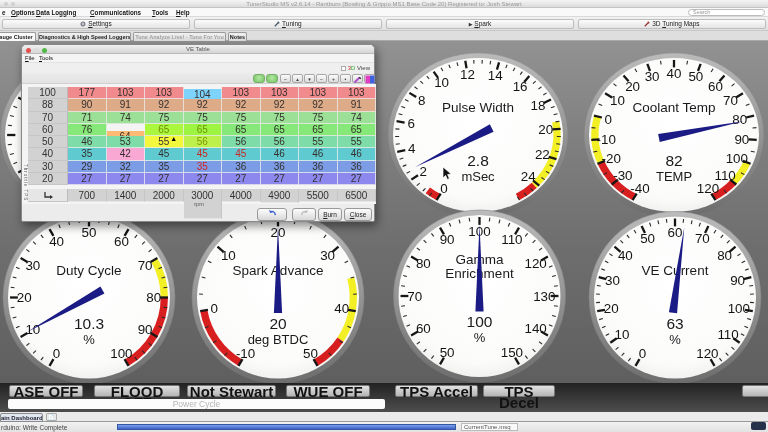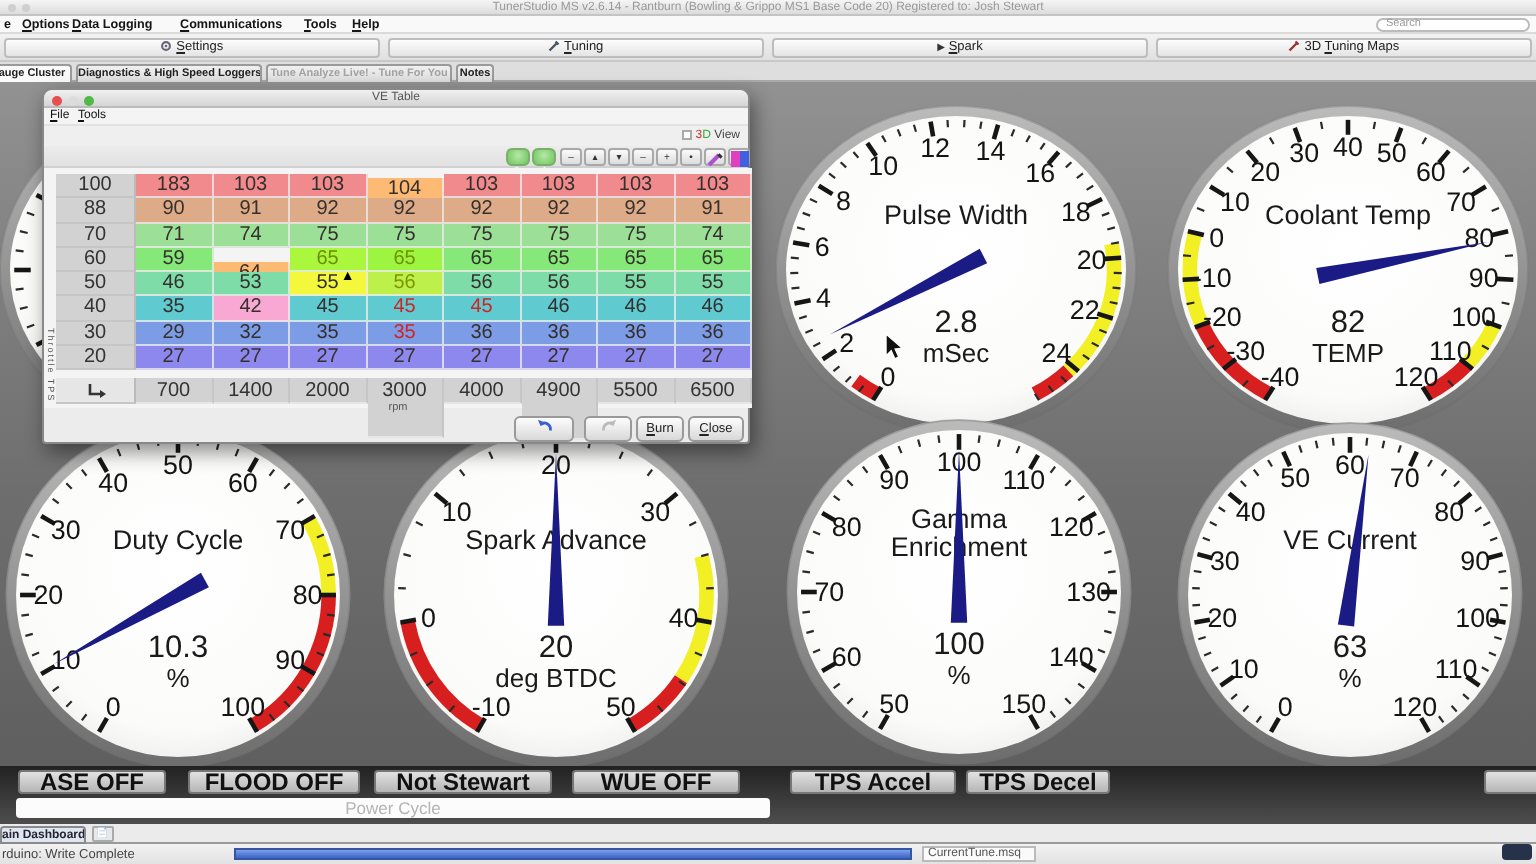--- a/index.html
+++ b/index.html
@@ -46,21 +46,21 @@
 #vetable { left:0; top:39px; width:354px; height:120px; background:#f4f4f4; }
 .cell,.ycell,.xcell { position:absolute; font-size:10px; font-weight:500; text-align:center; border-right:1px solid rgba(235,235,235,0.8); border-bottom:1px solid rgba(235,235,235,0.8); line-height:12px; }
 .ycell { background:#d2d2d2; color:#333; border-right:1px solid #bbb; border-bottom:1px solid #c6c6c6; }
 .xcell { background:#d2d2d2; color:#333; border-right:1px solid #c6c6c6; line-height:13px; }
 #axisv { left:0; top:39px; width:6px; height:120px; font-size:4.5px; color:#555; writing-mode:vertical-rl; text-align:center; letter-spacing:1px; }
 #rpm { left:0; top:156px; width:354px; text-align:center; font-size:5.5px; color:#555; }
 .vbtn { position:absolute; top:163px; height:13px; background:linear-gradient(#fdfdfd,#d8d8d8); border:1px solid #999; border-radius:3px; font-size:6.5px; color:#222; text-align:center; line-height:11px; }
 
 
 #indstrip { left:0; top:383px; width:768px; height:29px; background:linear-gradient(#222,#4e4e4e); }
-.ind { position:absolute; top:1.5px; height:12px; background:linear-gradient(#e2e2e2,#b5b5b5); border:1px solid #777; border-radius:2px; font-size:12px; font-weight:600; color:#111; text-align:center; line-height:11px; }
+.ind { position:absolute; top:1.5px; height:12px; background:linear-gradient(#e2e2e2,#b5b5b5); border:1px solid #777; border-radius:2px; font-size:15px; font-weight:600; color:#111; text-align:center; line-height:11px; }
 #pcycle { position:absolute; left:8px; top:16px; width:377px; height:10px; background:#fcfcfc; border-radius:2px; font-size:8.5px; color:#b4b4b4; text-align:center; line-height:10px; }
 #tabbar { left:0; top:412px; width:768px; height:10px; background:#ebebeb; border-bottom:1px solid #9a9a9a; }
 #statusbar { left:0; top:422px; width:768px; height:10px; background:linear-gradient(#f2f2f2,#e2e2e2); }
 </style></head>
 <body>
 <div id="root">
 
 <div id="titlebar" class="abs">
       <div id="titletext">TunerStudio MS v2.6.14 - Rantburn (Bowling &amp; Grippo MS1 Base Code 20) Registered to: Josh Stewart</div>
 <div style="position:absolute;left:4px;top:2px;width:4px;height:4px;border-radius:50%;background:#cfcfcf"></div>
@@ -554,24 +554,24 @@
             <path d="M6.2 2.2 l1.6 1.6" stroke="#333" stroke-width="1.5"></path>
           </svg></div>
 <div class="sb" style="left:342px"><svg width="10" height="9" viewBox="0 0 10 9">
             <rect x="0.5" y="0.5" width="4.5" height="8" fill="#e040c0"></rect>
             <rect x="5" y="0.5" width="4.5" height="8" fill="#4060e0"></rect>
           </svg></div>
       </div>
   <div id="vetable" class="abs">
     <div id="axisv" class="abs">Throttle TPS</div>
     <div class="ycell" style="left:6px;top:3.0px;width:40px;height:12.25px">100</div>
-<div class="cell" style="left:46.0px;top:3.0px;width:38.5px;height:12.25px;background:#f18a8c;color:#35302e">183</div>
+<div class="cell" style="left:46.0px;top:3.0px;width:38.5px;height:12.25px;background:#f18a8c;color:#35302e">177</div>
 <div class="cell" style="left:84.5px;top:3.0px;width:38.5px;height:12.25px;background:#f18a8c;color:#35302e">103</div>
 <div class="cell" style="left:123.0px;top:3.0px;width:38.5px;height:12.25px;background:#f18a8c;color:#35302e">103</div>
-<div class="cell" style="left:161.5px;top:5px;width:38.5px;height:12.25px;background:#fdba74;color:#35302e">104</div>
+<div class="cell" style="left:161.5px;top:5px;width:38.5px;height:12.25px;background:#7dd3fc;color:#35302e">104</div>
 <div class="cell" style="left:200.0px;top:3.0px;width:38.5px;height:12.25px;background:#f18a8c;color:#35302e">103</div>
 <div class="cell" style="left:238.5px;top:3.0px;width:38.5px;height:12.25px;background:#f18a8c;color:#35302e">103</div>
 <div class="cell" style="left:277.0px;top:3.0px;width:38.5px;height:12.25px;background:#f18a8c;color:#35302e">103</div>
 <div class="cell" style="left:315.5px;top:3.0px;width:38.5px;height:12.25px;background:#f18a8c;color:#35302e">103</div>
 <div class="ycell" style="left:6px;top:15.25px;width:40px;height:12.25px">88</div>
 <div class="cell" style="left:46.0px;top:15.25px;width:38.5px;height:12.25px;background:#ddab88;color:#35302e">90</div>
 <div class="cell" style="left:84.5px;top:15.25px;width:38.5px;height:12.25px;background:#ddab88;color:#35302e">91</div>
 <div class="cell" style="left:123.0px;top:15.25px;width:38.5px;height:12.25px;background:#ddab88;color:#35302e">92</div>
 <div class="cell" style="left:161.5px;top:15.25px;width:38.5px;height:12.25px;background:#ddab88;color:#35302e">92</div>
 <div class="cell" style="left:200.0px;top:15.25px;width:38.5px;height:12.25px;background:#ddab88;color:#35302e">92</div>
@@ -581,21 +581,21 @@
 <div class="ycell" style="left:6px;top:27.5px;width:40px;height:12.25px">70</div>
 <div class="cell" style="left:46.0px;top:27.5px;width:38.5px;height:12.25px;background:#9cdf96;color:#35302e">71</div>
 <div class="cell" style="left:84.5px;top:27.5px;width:38.5px;height:12.25px;background:#9cdf96;color:#35302e">74</div>
 <div class="cell" style="left:123.0px;top:27.5px;width:38.5px;height:12.25px;background:#9cdf96;color:#35302e">75</div>
 <div class="cell" style="left:161.5px;top:27.5px;width:38.5px;height:12.25px;background:#9cdf96;color:#35302e">75</div>
 <div class="cell" style="left:200.0px;top:27.5px;width:38.5px;height:12.25px;background:#9cdf96;color:#35302e">75</div>
 <div class="cell" style="left:238.5px;top:27.5px;width:38.5px;height:12.25px;background:#9cdf96;color:#35302e">75</div>
 <div class="cell" style="left:277.0px;top:27.5px;width:38.5px;height:12.25px;background:#9cdf96;color:#35302e">75</div>
 <div class="cell" style="left:315.5px;top:27.5px;width:38.5px;height:12.25px;background:#9cdf96;color:#35302e">74</div>
 <div class="ycell" style="left:6px;top:39.75px;width:40px;height:12.25px">60</div>
-<div class="cell" style="left:46.0px;top:39.75px;width:38.5px;height:12.25px;background:#85e878;color:#35302e">59</div>
+<div class="cell" style="left:46.0px;top:39.75px;width:38.5px;height:12.25px;background:#85e878;color:#35302e">76</div>
 <div class="cell" style="left:84.5px;top:47px;width:38px;height:12.25px;background:#fdba74;color:#35302e">64</div>
 <div class="cell" style="left:123.0px;top:39.75px;width:38.5px;height:12.25px;background:#aaf73e;color:#6e8f00">65</div>
 <div class="cell" style="left:161.5px;top:39.75px;width:38.5px;height:12.25px;background:#9df542;color:#6e9400">65</div>
 <div class="cell" style="left:200.0px;top:39.75px;width:38.5px;height:12.25px;background:#85e878;color:#35302e">65</div>
 <div class="cell" style="left:238.5px;top:39.75px;width:38.5px;height:12.25px;background:#85e878;color:#35302e">65</div>
 <div class="cell" style="left:277.0px;top:39.75px;width:38.5px;height:12.25px;background:#85e878;color:#35302e">65</div>
 <div class="cell" style="left:315.5px;top:39.75px;width:38.5px;height:12.25px;background:#85e878;color:#35302e">65</div>
 <div class="ycell" style="left:6px;top:52.0px;width:40px;height:12.25px">50</div>
 <div class="cell" style="left:46.0px;top:52.0px;width:38.5px;height:12.25px;background:#7edca8;color:#35302e">46</div>
 <div class="cell" style="left:84.5px;top:52.0px;width:38.5px;height:12.25px;background:#7edca8;color:#35302e">53</div>
@@ -630,21 +630,21 @@
 <div class="cell" style="left:161.5px;top:88.75px;width:38.5px;height:12.25px;background:#8d88ed;color:#35302e">27</div>
 <div class="cell" style="left:200.0px;top:88.75px;width:38.5px;height:12.25px;background:#8d88ed;color:#35302e">27</div>
 <div class="cell" style="left:238.5px;top:88.75px;width:38.5px;height:12.25px;background:#8d88ed;color:#35302e">27</div>
 <div class="cell" style="left:277.0px;top:88.75px;width:38.5px;height:12.25px;background:#8d88ed;color:#35302e">27</div>
 <div class="cell" style="left:315.5px;top:88.75px;width:38.5px;height:12.25px;background:#8d88ed;color:#35302e">27</div>
 <div class="xcell" style="left:46.0px;top:105.0px;width:38.5px;height:13px">700</div>
 <div class="xcell" style="left:84.5px;top:105.0px;width:38.5px;height:13px">1400</div>
 <div class="xcell" style="left:123.0px;top:105.0px;width:38.5px;height:13px">2000</div>
 <div class="xcell" style="left:161.5px;top:105.0px;width:38.5px;height:30px">3000</div>
 <div class="xcell" style="left:200.0px;top:105.0px;width:38.5px;height:13px">4000</div>
-<div class="xcell" style="left:238.5px;top:105.0px;width:38.5px;height:31px">4900</div>
+<div class="xcell" style="left:238.5px;top:105.0px;width:38.5px;height:14px">4900</div>
 <div class="xcell" style="left:277.0px;top:105.0px;width:38.5px;height:13px">5500</div>
 <div class="xcell" style="left:315.5px;top:105.0px;width:38.5px;height:13px">6500</div>
 <div class="ycell" style="left:6px;top:105.0px;width:40px;height:13px;background:#e6e6e6">
 <svg width="10" height="9" viewBox="0 0 10 9" style="margin-top:2px">
             <path d="M2 1 v5 h6" fill="none" stroke="#333" stroke-width="1.3"></path>
             <path d="M7 4 L10 6 L7 8 z" fill="#333"></path>
           </svg></div>
   </div>
   <div id="rpm" class="abs">rpm</div>
   <div class="vbtn" style="left:235px;width:30px"><svg width="9" height="8" viewBox="0 0 10 9">

